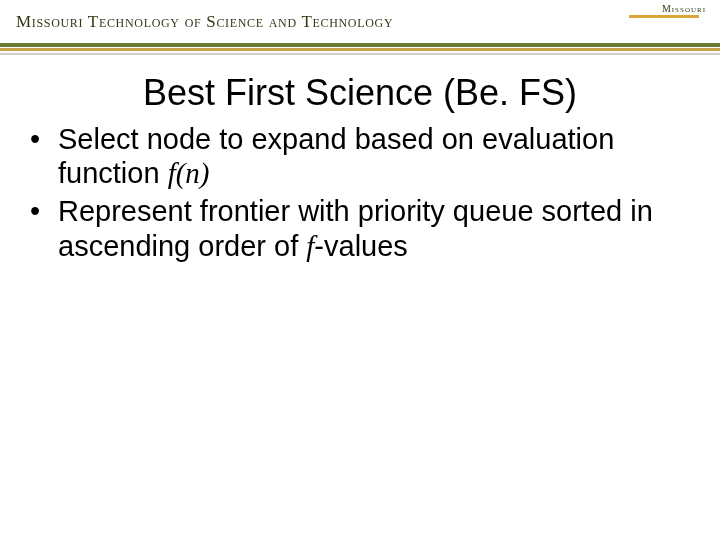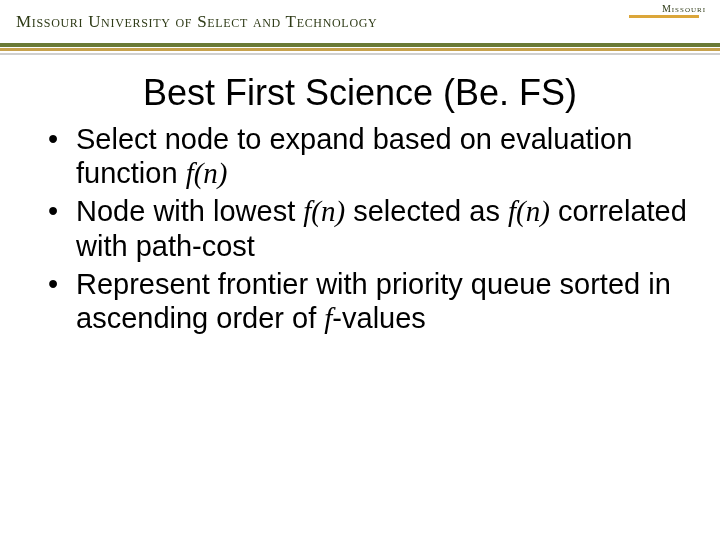--- a/index.html
+++ b/index.html
@@ -89,21 +89,21 @@
     margin: 1px auto 0 auto;
   }
   
   .title {
     text-align: center;
     font-size: 36px;
     margin-top: 16px;
     font-weight: normal;
   }
   .body {
-    padding: 8px 26px 0 44px;
+    padding: 8px 26px 0 26px;
     font-size: 29px;
     line-height: 1.18;
   }
   ul.bullets {
     list-style: none;
     margin: 0;
     padding: 0;
   }
   ul.bullets > li {
     position: relative;
@@ -121,35 +121,34 @@
     font-style: italic;
     font-family: "Times New Roman", Georgia, serif;
   }
 </style>
 </head>
 <body>
 
 <div class="slide">
 
   <div class="header">
-    <div class="univ-name">Missouri University of Select and Technology</div>
+    <div class="univ-name">Missouri Technology of Science and Technology</div>
     <div class="logo">
       <div class="logo-top">Missouri</div>
       <div class="logo-underline"></div>
     </div>
     <div class="header-bar">
       <div class="line-green"></div>
       <div class="line-gold"></div>
       <div class="line-gray"></div>
     </div>
   </div>
 
   <div class="title">Best First Science (Be. FS)</div>
 
   <div class="body">
     <ul class="bullets">
       <li>Select node to expand based on evaluation function <span class="fstyle">f(n)</span></li>
-      <li>Node with lowest <span class="fstyle">f(n)</span> selected as <span class="fstyle">f(n)</span> correlated with path-cost</li>
       <li>Represent frontier with priority queue sorted in ascending order of <span class="fstyle">f</span>-values</li>
     </ul>
   </div>
 
 </div>
 
 </body></html>

